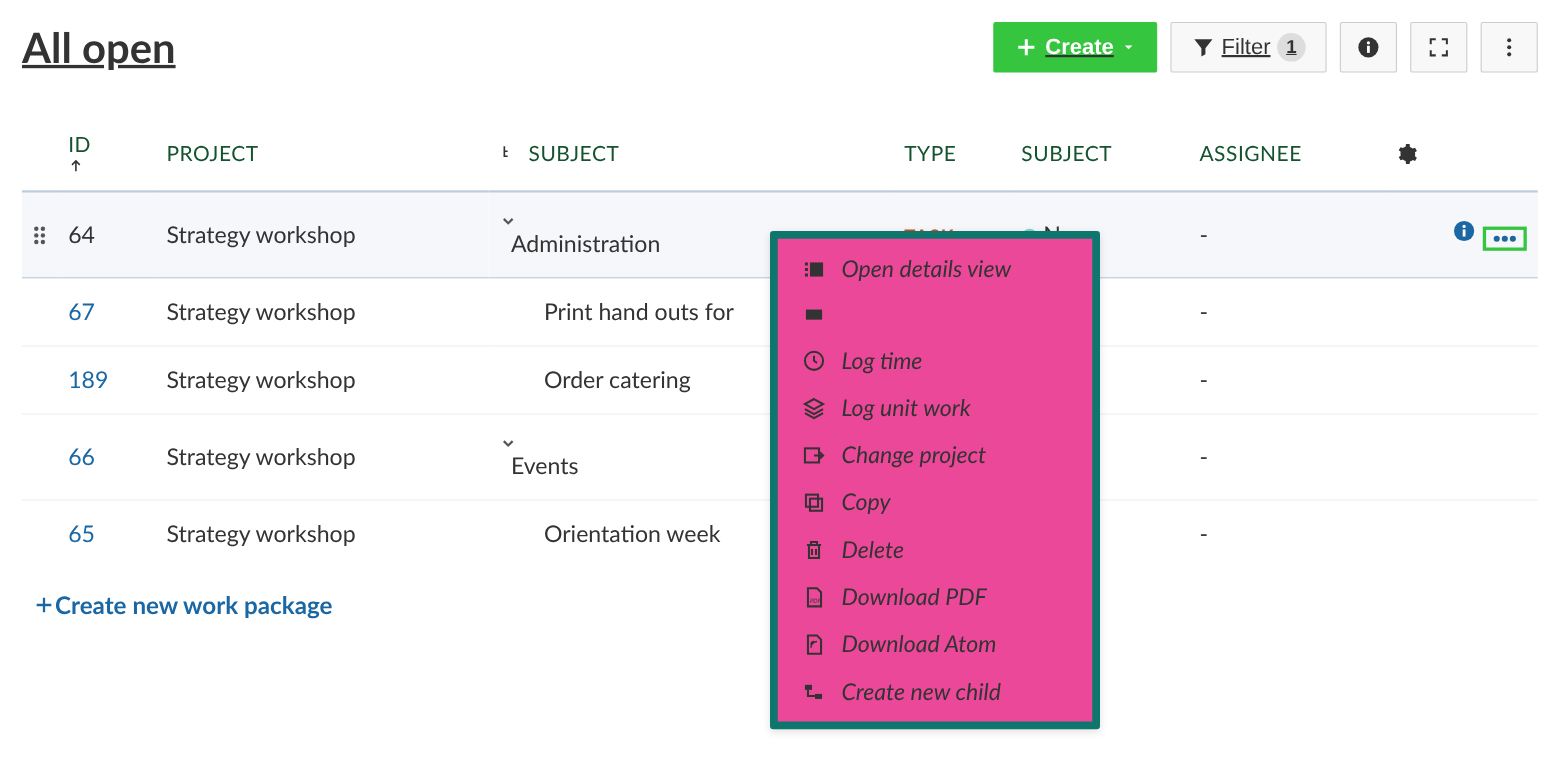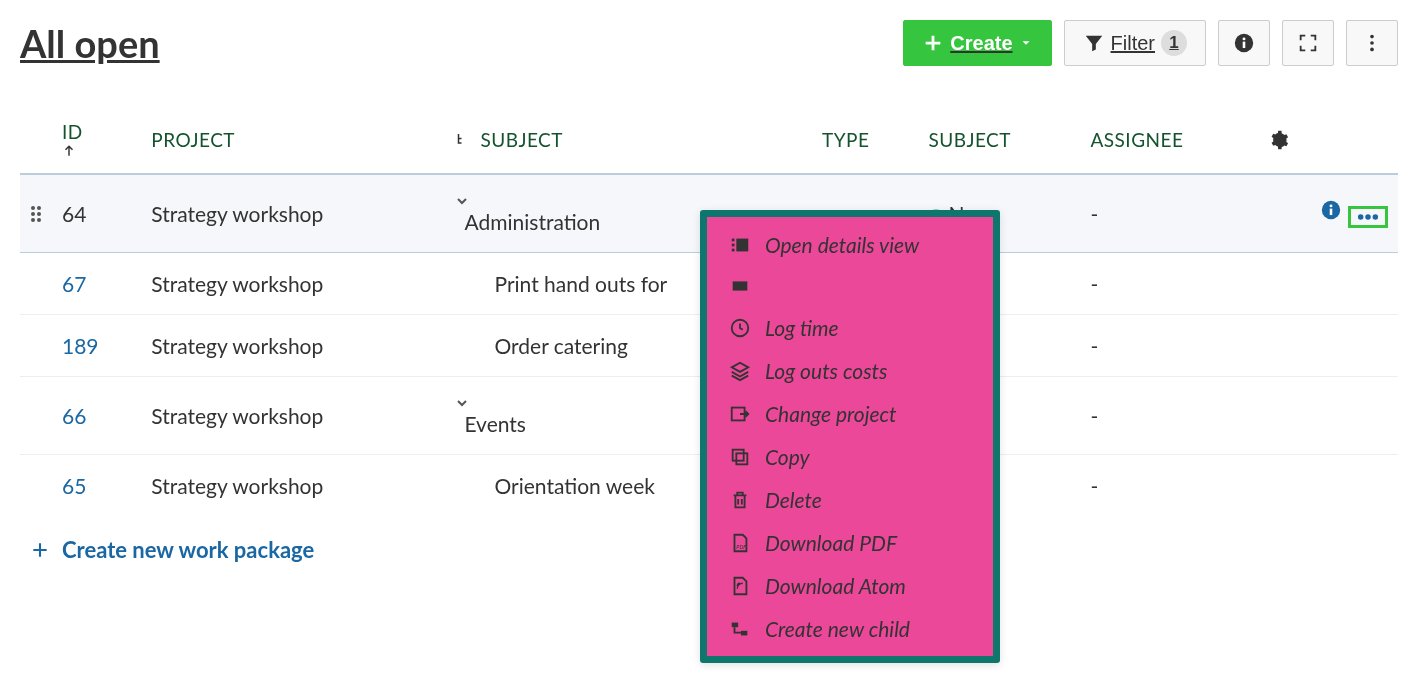--- a/index.html
+++ b/index.html
@@ -133,21 +133,21 @@
   cursor: pointer;
 }
 .hl-box {
   position: absolute;
   border: 4px solid #35c53f;
   pointer-events: none;
 }
 .create-link {
   display: inline-flex;
   align-items: center;
-  gap: 12px;
+  gap: 0;
   color: #1a67a3;
   font-size: 22px;
   font-weight: 700;
   padding: 20px 10px;
   cursor: pointer;
 }
 .sort-arrow { margin-left: 8px; }
 .col-icon { margin-right: 8px; display:inline-block; vertical-align:-2px;}
 .chevron { margin-right: 10px; color:#555; }
 .indent { padding-left: 40px; display:inline-block; }
@@ -342,21 +342,21 @@
     <svg class="ico" viewBox="0 0 24 24" fill="none" stroke="#333" stroke-width="2">
         <circle cx="12" cy="12" r="9"></circle>
         <path d="M12 7v5l3 2"></path>
       </svg>
     <span>Log time</span>
   </div>
   <div class="item">
     <svg class="ico" viewBox="0 0 24 24" fill="#333">
         <path d="M12 3l9 5-9 5-9-5 9-5zM3 13l9 5 9-5M3 17l9 5 9-5" fill="none" stroke="#333" stroke-width="2"></path>
       </svg>
-    <span>Log outs costs</span>
+    <span>Log unit work</span>
   </div>
   <div class="item">
     <svg class="ico" viewBox="0 0 24 24" fill="none" stroke="#333" stroke-width="2">
         <rect x="3" y="5" width="14" height="14"></rect>
         <path d="M12 12h9m-3-3l3 3-3 3"></path>
       </svg>
     <span>Change project</span>
   </div>
   <div class="item">
     <svg class="ico" viewBox="0 0 24 24" fill="none" stroke="#333" stroke-width="2">

